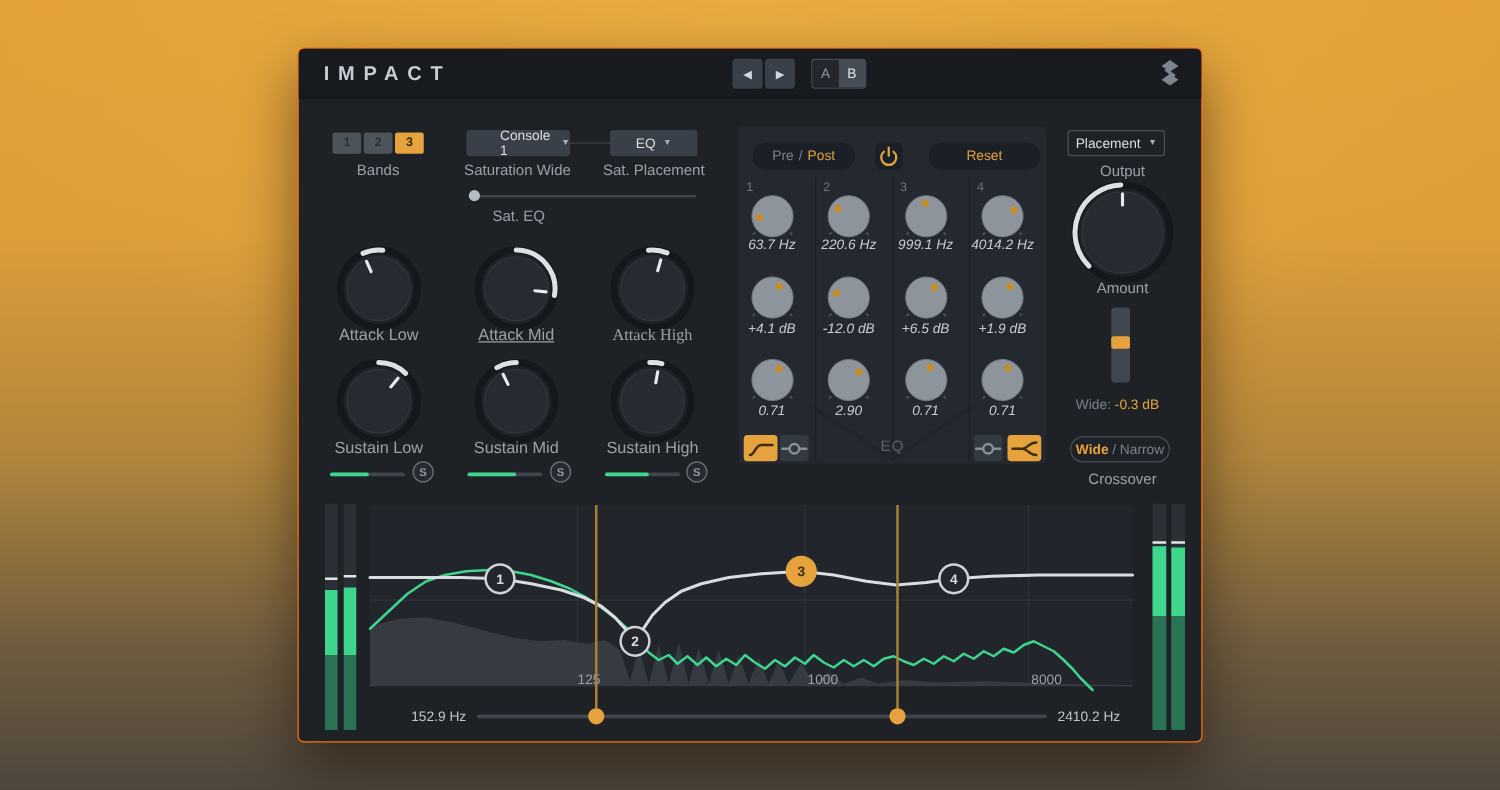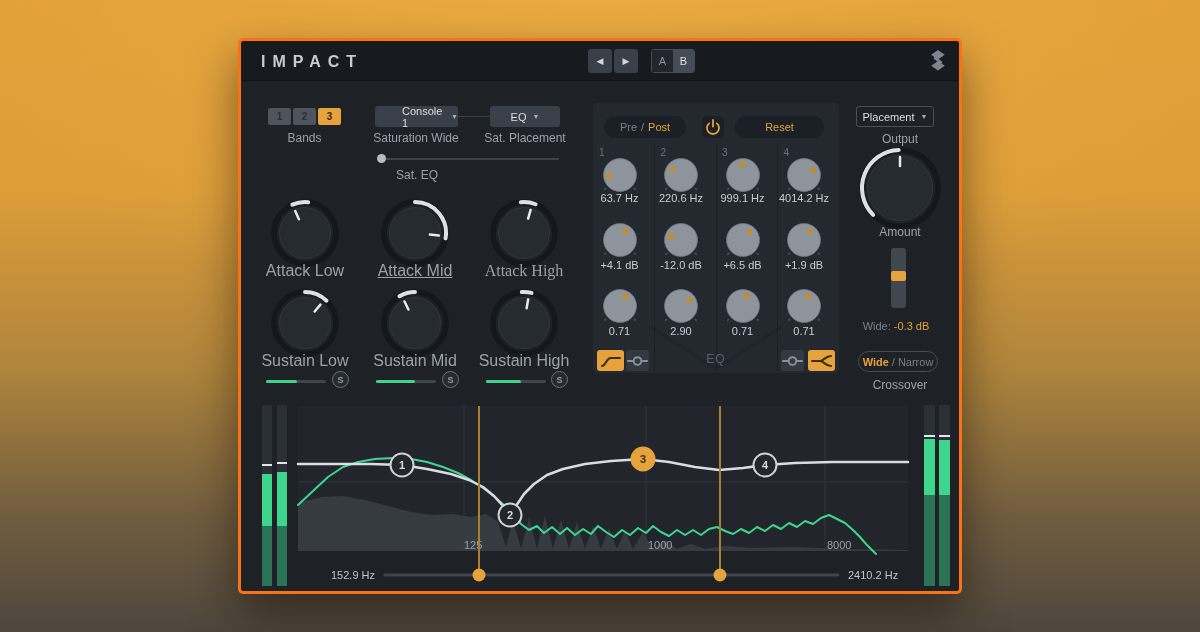--- a/index.html
+++ b/index.html
@@ -6,21 +6,21 @@
   html,body { width:1200px; height:632px; overflow:hidden; }
   body {
     font-family:"Liberation Sans", sans-serif;
     background:
       radial-gradient(ellipse 900px 400px at 50% 8%, rgba(255,200,90,.28), rgba(255,200,90,0) 70%),
       linear-gradient(180deg,#e3a138 0%,#dd9d39 30%,#b0853c 58%,#6f5c3f 82%,#4e463d 100%);
     position:relative;
   }
   #win {
     position:absolute; left:238px; top:38px; width:724px; height:556px;
-    background:#1e2227; border-radius:5px; border:3px solid #f97316;
+    background:#1e2227; border-radius:5px; border:1px solid #f97316;
     box-shadow:0 20px 45px rgba(20,10,0,.5);
   }
   #titlebar { position:absolute; left:0; top:0; width:100%; height:40px;
     background:#171b20; border-radius:5px 5px 0 0; border-bottom:1px solid #0f1215; }
   #logo { position:absolute; left:20px; top:12px; font-size:16px; font-weight:bold;
     letter-spacing:7px; color:#c7ccd2; }
   #preset { position:absolute; left:185px; top:8px; width:150px; height:24px;
     background:#3a4049; border-radius:3px; color:#d9dce0; font-size:12px;
     line-height:24px; padding-left:10px; }
   #preset .chev { position:absolute; right:8px; top:0; font-size:7px; color:#a9afb7; }
@@ -47,38 +47,38 @@
   #connector { position:absolute; left:217px; top:75px; width:32px; height:1px; background:#3a4047; }
   #satpl-dd { left:249px; top:65px; width:70px; height:21px; }
   #sattype-label { left:114px; top:90px; width:122px; }
   #satpl-label { left:224px; top:90px; width:120px; }
   #sateq-track { position:absolute; left:136px; top:117px; width:182px; height:2px;
     background:#3d434b; border-radius:1px; }
   #sateq-handle { position:absolute; left:135px; top:113px; width:9px; height:9px;
     border-radius:50%; background:#b6bcc3; }
   #sateq-label { left:126px; top:127px; width:100px; }
   .knob { position:absolute; }
-  .klabel { position:absolute; width:110px; text-align:center; font-size:16px; color:#9aa1a9; }
+  .klabel { position:absolute; width:110px; text-align:center; font-size:13px; color:#9aa1a9; }
   .solo-track { position:absolute; top:339px; width:60px; height:3px; background:#3f454d; border-radius:2px; }
   .solo-fill { height:3px; background:#3bd689; border-radius:2px; }
   .solo-btn { position:absolute; top:330px; width:17px; height:17px; border:1.5px solid #6c737b;
     border-radius:50%; background:#262b31; color:#949ba4; font-size:9px; font-weight:bold;
     display:flex; align-items:center; justify-content:center; }
 
   #eq-panel { position:absolute; left:352px; top:62px; width:246px; height:270px;
     background:#24292f; border-radius:4px; }
   .pill { position:absolute; background:#1b2026; border-radius:11px; display:flex;
     align-items:center; justify-content:center; gap:4px; font-size:11px; }
   #prepost { left:11px; top:13px; width:82px; height:22px; }
   #power { position:absolute; left:109px; top:13px; width:22px; height:22px; border-radius:5px;
     background:#1b2026; display:flex; align-items:center; justify-content:center; }
-  #reset { left:142px; top:13px; width:89px; height:22px; }
+  #reset { left:152px; top:13px; width:89px; height:22px; }
   .dim { color:#79818b; } .orange { color:#e6a23c; }
   .eqnum { position:absolute; font-size:10px; color:#6d747e; }
-  .eqval { position:absolute; width:53px; text-align:center; font-size:11px; color:#c9cdd3; }
+  .eqval { position:absolute; width:53px; text-align:center; font-size:11px; color:#c9cdd3;font-style:italic; }
   .eqsep { position:absolute; top:40px; width:1px; height:228px; background:#1c2025; }
   .fbtn { position:absolute; top:247px; height:21px; border-radius:3px;
     display:flex; align-items:center; justify-content:center; }
   .fbtn.on { background:#e6a23c; } .fbtn.off { background:#333940; }
   #eq-label { position:absolute; left:93px; top:249px; width:60px; text-align:center;
     color:#5a616b; font-size:12px; letter-spacing:1px; }
 
   #maximizer-dd { left:615px; top:65px; width:78px; height:21px; background:transparent;
     border:1px solid #4a5058; }
   #output-label { left:609px; top:91px; width:100px; }

